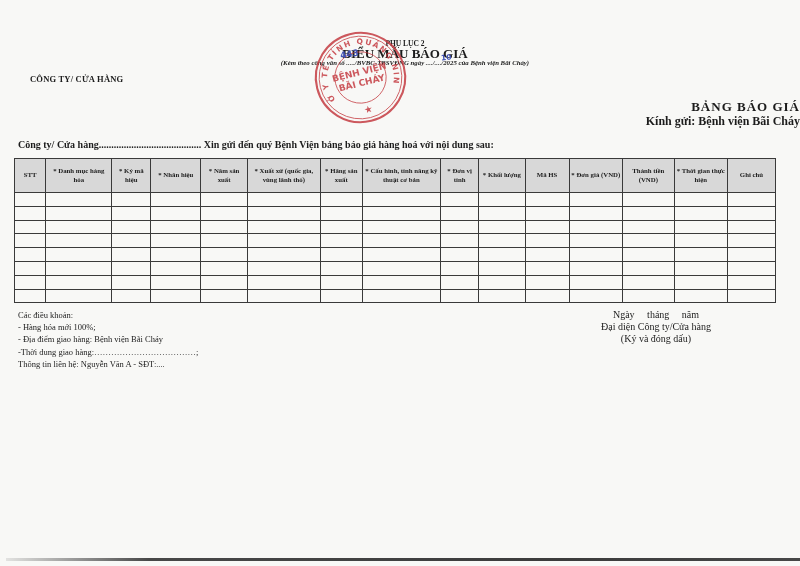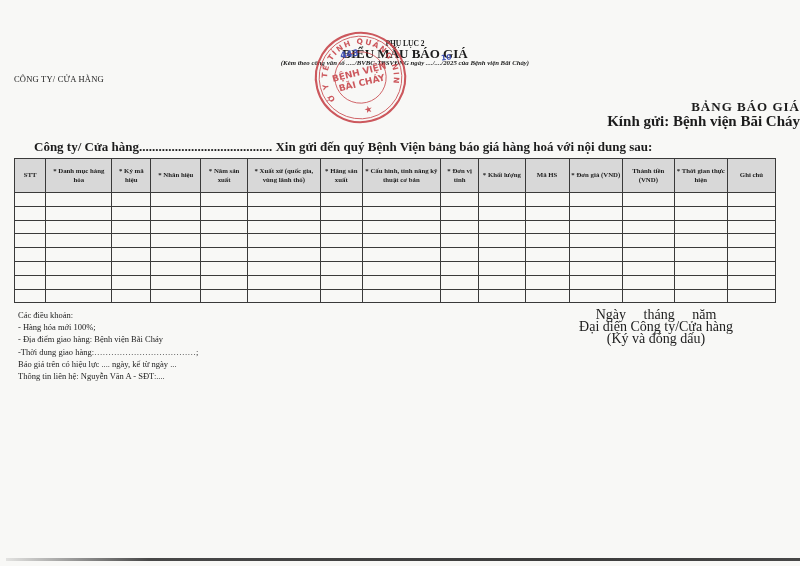--- a/index.html
+++ b/index.html
@@ -8,25 +8,25 @@
     position:relative; width:800px; height:566px; overflow:hidden;
     background:var(--page-bg,#f8f8f6);
     color:var(--ink,#1c1c1c);
     font-family:"Liberation Serif", serif;
   }
   
   .top-block { position:absolute; top:39px; left:10px; width:790px; text-align:center; }
   .appendix { font-size:7.5px; font-weight:bold; line-height:9.5px; }
   .form-name { font-size:13px; font-weight:bold; line-height:9.5px; }
   .reference { font-size:6.8px; font-weight:bold; font-style:italic; line-height:9px; }
-  .company-label { position:absolute; left:14px; top:74px; font-size:8.5px; font-weight:normal; letter-spacing:.2px; }
+  .company-label { position:absolute; left:30px; top:74px; font-size:8.5px; font-weight:bold; letter-spacing:.2px; }
   .title-block { position:absolute; top:99px; left:10px; width:790px; text-align:right; }
   .doc-title { font-size:13px; font-weight:bold; letter-spacing:1px; line-height:15px; }
-  .doc-recipient { font-size:15px; font-weight:bold; line-height:14px; }
-  .intro-line { position:absolute; left:34px; top:139px; font-size:13px; font-weight:bold; }
+  .doc-recipient { font-size:12px; font-weight:bold; line-height:14px; }
+  .intro-line { position:absolute; left:18px; top:139px; font-size:10px; font-weight:bold; }
 
   
   .stamp {
     position:absolute; left:313px; top:30px; width:95px; height:95px;
     transform:rotate(-14deg); opacity:.84; color:var(--stamp-red,#c43a40);
     pointer-events:none;
   }
   .handwrite {
     position:absolute; color:var(--handwriting-blue,#3f51b5);
     font-family:"DejaVu Sans", sans-serif; font-weight:bold;
@@ -43,21 +43,21 @@
   .quote-table th, .quote-table td { border:1px solid #3a3a3a; }
   .quote-table th {
     background:var(--table-header-bg,#d8d8d8);
     font-size:6.8px; font-weight:bold; text-align:center; vertical-align:middle;
     padding:2px 1px; line-height:1.3; height:34px;
   }
   .quote-table td { height:13.8px; background:transparent; }
 
   
   .footer-left { position:absolute; left:18px; top:309px; font-size:8.5px; line-height:12.2px; }
-  .footer-right { position:absolute; left:556px; top:309px; width:200px; text-align:center; font-size:14px; line-height:12.2px; }
+  .footer-right { position:absolute; left:556px; top:309px; width:200px; text-align:center; font-size:10px; line-height:12.2px; }
   .pre { white-space:pre; }
 
   .scan-edge {
     position:absolute; left:6px; right:0; top:558px; height:2.5px;
     background:linear-gradient(to right, rgba(70,70,70,.12), #484848 18%, #3c3c3c 70%, #474747);
   }
 </style>
 </head>
 <body>
 
@@ -272,21 +272,20 @@
           <td></td>
         </tr>
       </tbody>
   </table>
 
   <div class="footer-left">
     <div>Các điều khoản:</div>
     <div>- Hàng hóa mới 100%;</div>
     <div>- Địa điểm giao hàng: Bệnh viện Bãi Cháy</div>
     <div>-Thời dung giao hàng:………………………………;</div>
-    <div>Báo giá trên có hiệu lực .... ngày, kể từ ngày ...</div>
     <div>Thông tin liên hệ: Nguyễn Văn A - SĐT:....</div>
   </div>
 
   <div class="footer-right">
     <div class="pre">Ngày     tháng     năm</div>
     <div>Đại diện Công ty/Cửa hàng</div>
     <div>(Ký và đóng dấu)</div>
   </div>
 
   <div class="scan-edge"></div>

